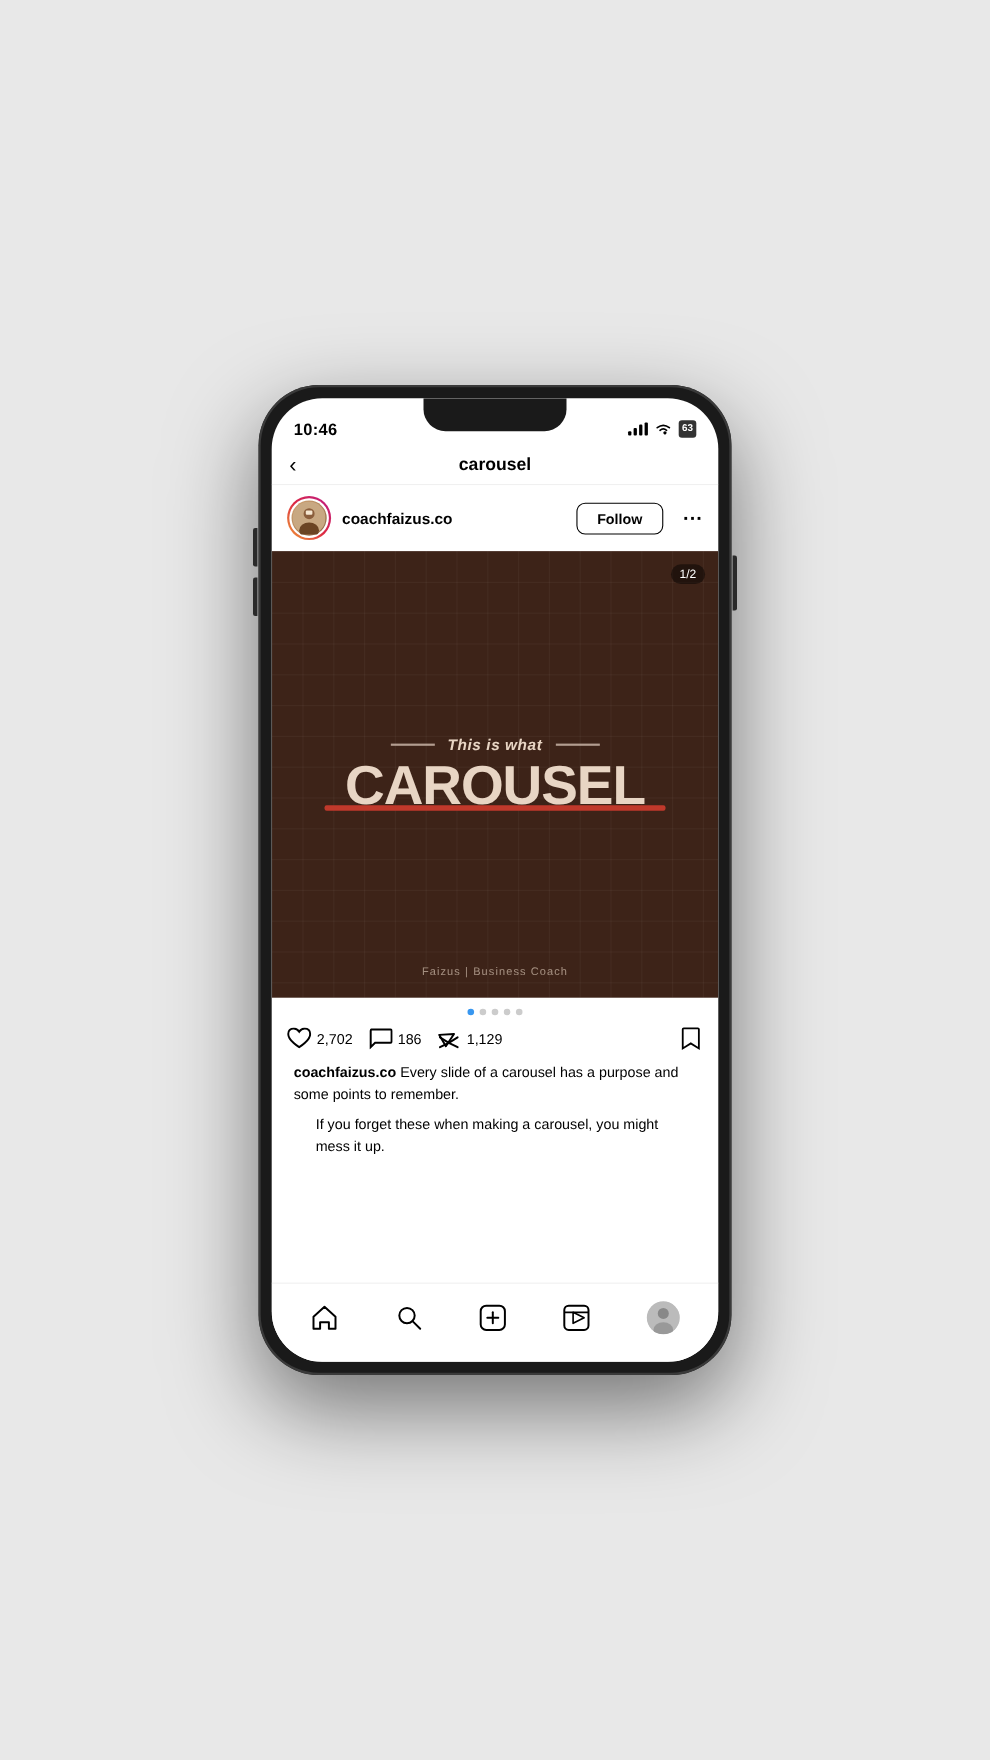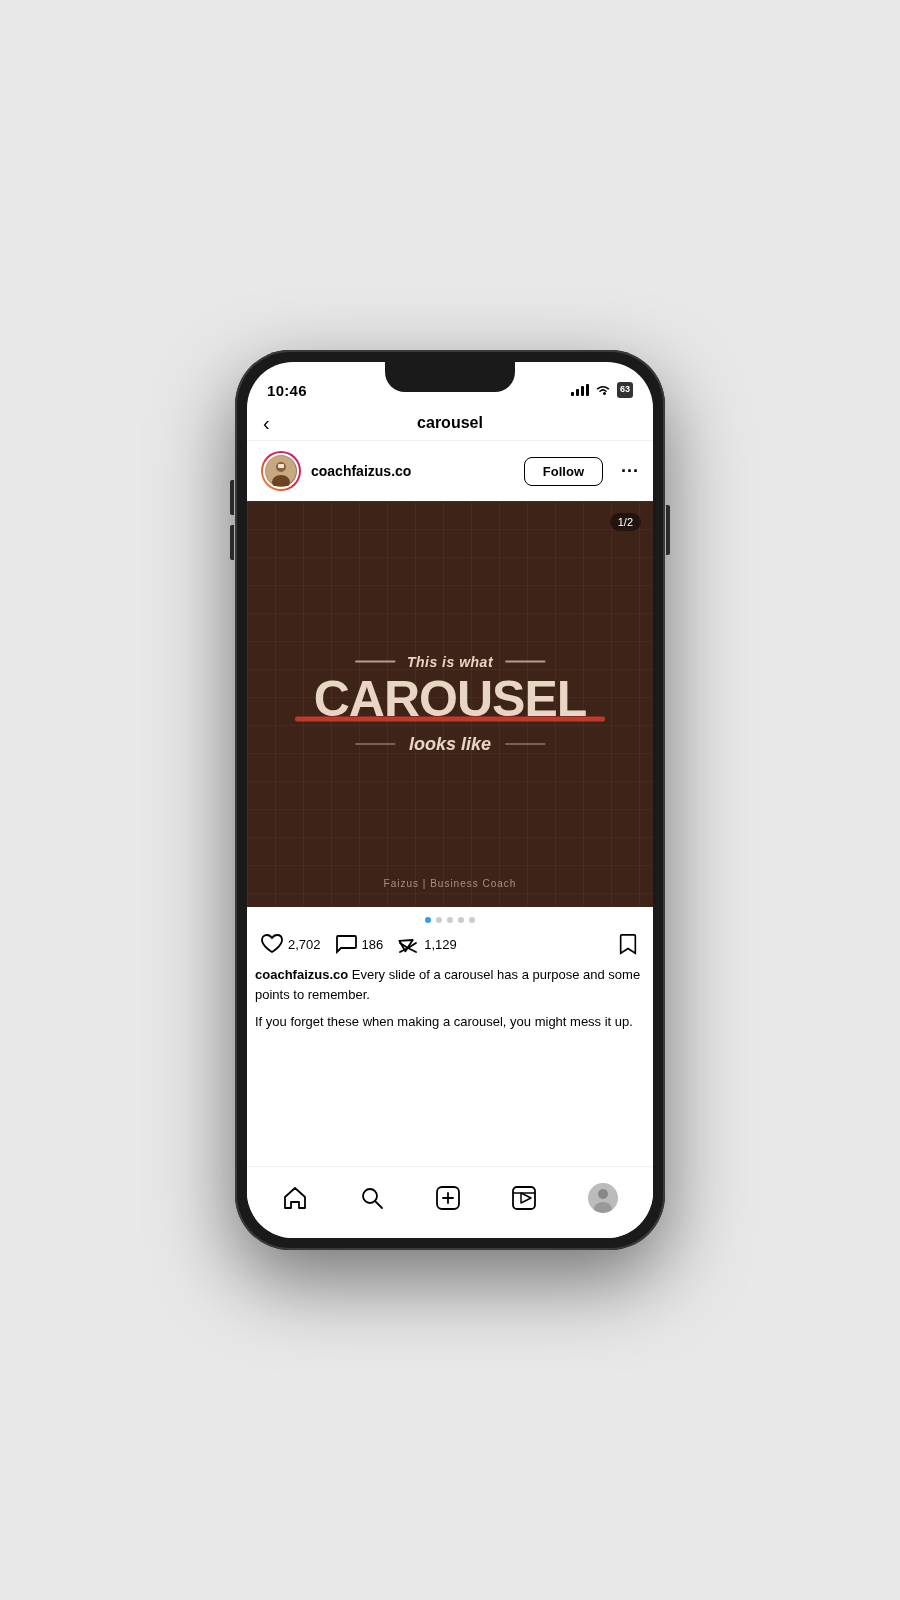--- a/index.html
+++ b/index.html
@@ -336,34 +336,35 @@
       font-size: 13px;
       font-weight: 500;
       color: #000;
     }
     .bookmark-icon {
       margin-left: auto;
       cursor: pointer;
     }
     
     .caption-area {
-      padding: 4px 8px 10px;
+      padding: 4px 20px 10px;
       font-size: 13px;
       line-height: 1.5;
       color: #000;
     }
     .caption-username {
       font-weight: 700;
     }
     .caption-text {
       font-weight: 400;
     }
     .caption-line2 {
       margin-top: 8px;
       color: #000;
+      margin-left: 20px;
     }
     
     .bottom-nav {
       position: absolute;
       bottom: 0;
       left: 0;
       right: 0;
       height: 72px;
       background: #fff;
       border-top: 1px solid #efefef;
@@ -454,25 +455,20 @@
 
       <div class="carousel-text-area">
         <div class="this-is-what-row">
           <div class="line-deco"></div>
           <span class="this-is-what">This is what</span>
           <div class="line-deco"></div>
         </div>
         <div class="big-text-2">
           <span>CAROUSEL</span>
           <div class="underline-red"></div>
-        </div>
-        <div class="looks-like-row">
-          <div class="line-deco"></div>
-          <span class="looks-like">looks like</span>
-          <div class="line-deco"></div>
         </div>
       </div>
 
       <div class="brand-tag">Faizus | Business Coach</div>
     </div>
 
     <div class="carousel-dots">
       <div class="dot active"></div>
       <div class="dot"></div>
       <div class="dot"></div>

